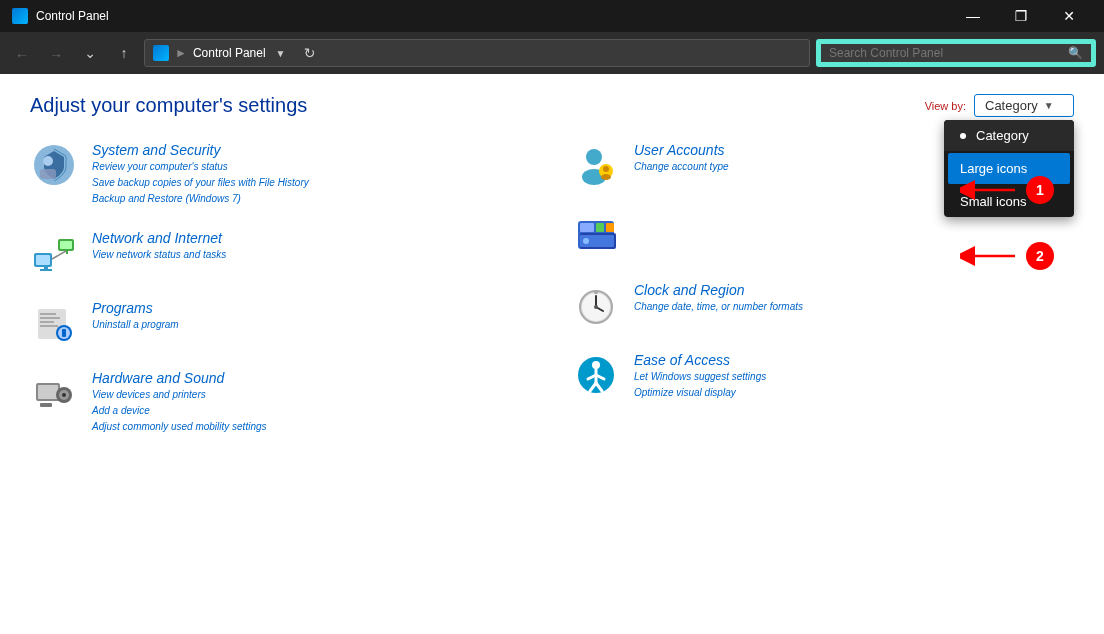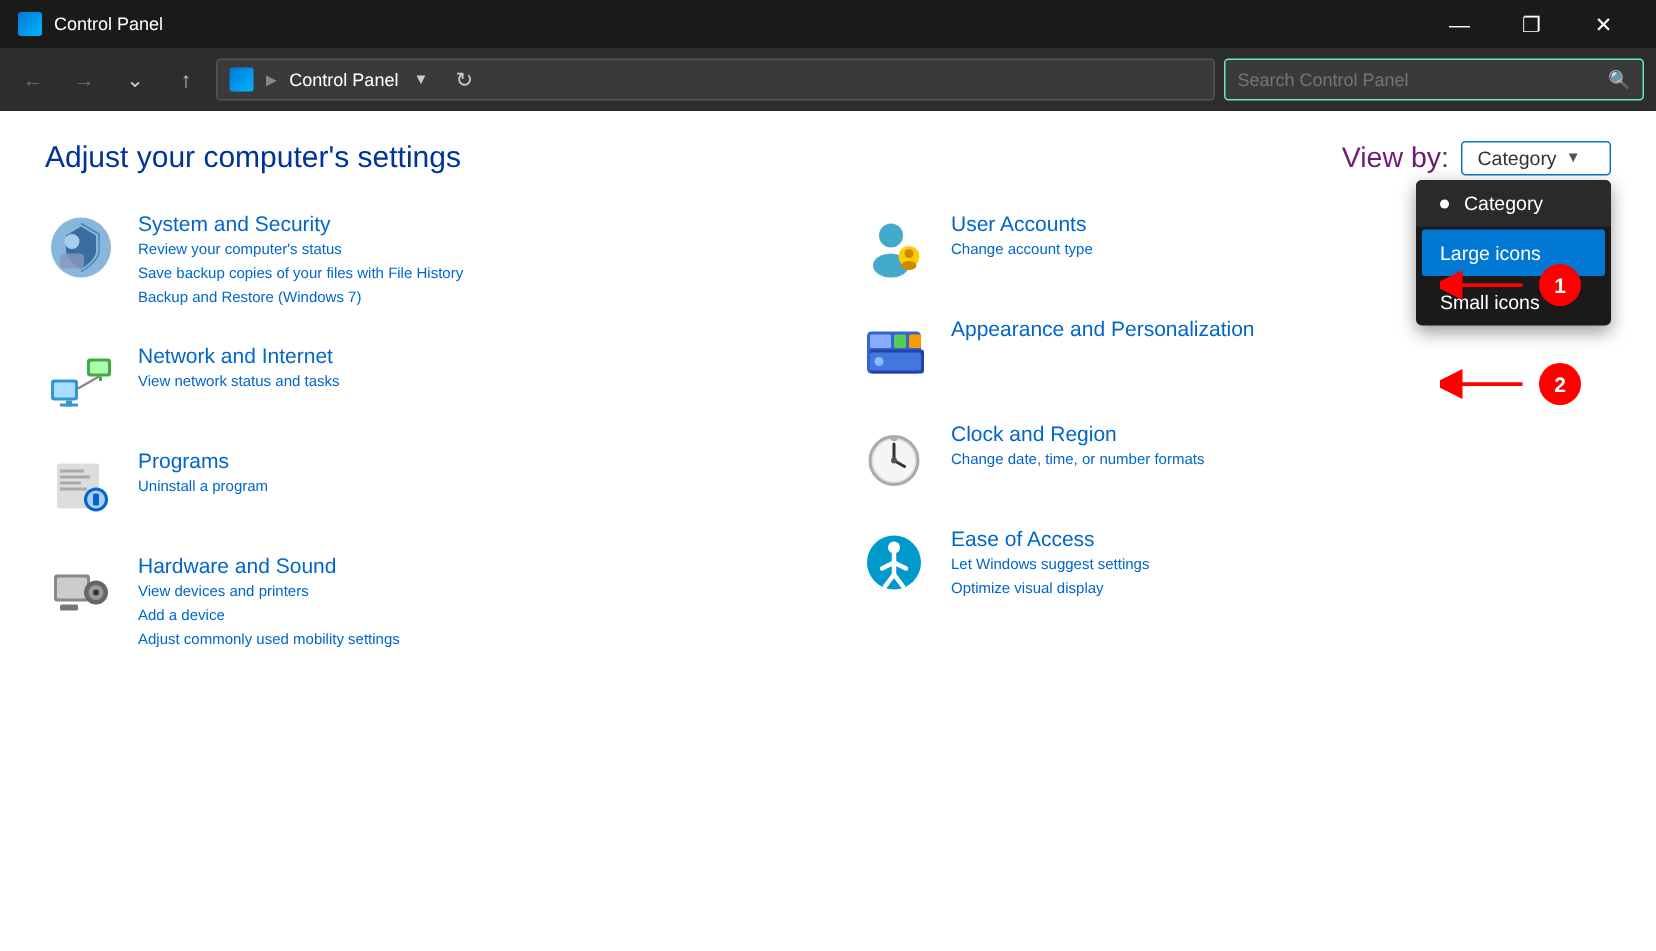--- a/index.html
+++ b/index.html
@@ -114,21 +114,21 @@
       border-radius: 3px;
       display: flex;
       align-items: center;
       justify-content: center;
       font-size: 14px;
     }
     .search-box {
       flex: 1;
       max-width: 280px;
       background: #3a3a3a;
-      border: 1px solid #5eead4;
+      border: 5px solid #5eead4;
       border-radius: 3px;
       height: 28px;
       display: flex;
       align-items: center;
       padding: 0 8px;
       gap: 6px;
     }
     .search-input {
       background: transparent;
       border: none;
@@ -159,21 +159,21 @@
       color: #003399;
     }
     .view-by-container {
       display: flex;
       align-items: center;
       gap: 8px;
       font-size: 13px;
       color: #333;
       position: relative;
     }
-    .view-by-label { color: #701a75; font-size: 19px; }
+    .view-by-label { color: #b91c1c; font-size: 11px; }
     .view-by-dropdown {
       background: #fff;
       border: 1px solid #0078d4;
       border-radius: 3px;
       padding: 3px 8px 3px 10px;
       font-size: 13px;
       color: #333;
       cursor: pointer;
       display: flex;
       align-items: center;
@@ -210,20 +210,21 @@
       display: grid;
       grid-template-columns: 1fr 1fr;
       gap: 0;
       column-gap: 40px;
     }
     .category-item {
       display: flex;
       align-items: flex-start;
       gap: 14px;
       margin-bottom: 22px;
+      font-style: italic;
     }
     .cat-icon {
       width: 48px;
       height: 48px;
       flex-shrink: 0;
       display: flex;
       align-items: center;
       justify-content: center;
     }
     .cat-info { flex: 1; }
@@ -442,23 +443,20 @@
           <svg width="48" height="48" viewBox="0 0 48 48">
             <rect x="6" y="10" width="36" height="28" rx="3" fill="#3366cc"></rect>
             <rect x="8" y="22" width="36" height="16" rx="2" fill="#2244aa"></rect>
             <rect x="8" y="12" width="14" height="9" rx="1" fill="#88aaff"></rect>
             <rect x="24" y="12" width="8" height="9" rx="1" fill="#55cc55"></rect>
             <rect x="34" y="12" width="8" height="9" rx="1" fill="#ff9900"></rect>
             <rect x="8" y="24" width="34" height="12" rx="1" fill="#4477dd"></rect>
             <circle cx="14" cy="30" r="3" fill="#88bbff"></circle>
           </svg>
         </div>
-        <div class="cat-info">
-          <a class="cat-title">Appearance and Personalization</a>
-        </div>
       </div>
 
       <div class="category-item">
         <div class="cat-icon">
           <svg width="48" height="48" viewBox="0 0 48 48">
             <circle cx="24" cy="26" r="16" fill="#ddd" stroke="#aaa" stroke-width="2"></circle>
             <circle cx="24" cy="26" r="14" fill="#f5f5f5"></circle>
             <line x1="24" y1="26" x2="24" y2="15" stroke="#333" stroke-width="2" stroke-linecap="round"></line>
             <line x1="24" y1="26" x2="31" y2="30" stroke="#333" stroke-width="2" stroke-linecap="round"></line>
             <circle cx="24" cy="26" r="2" fill="#555"></circle>

